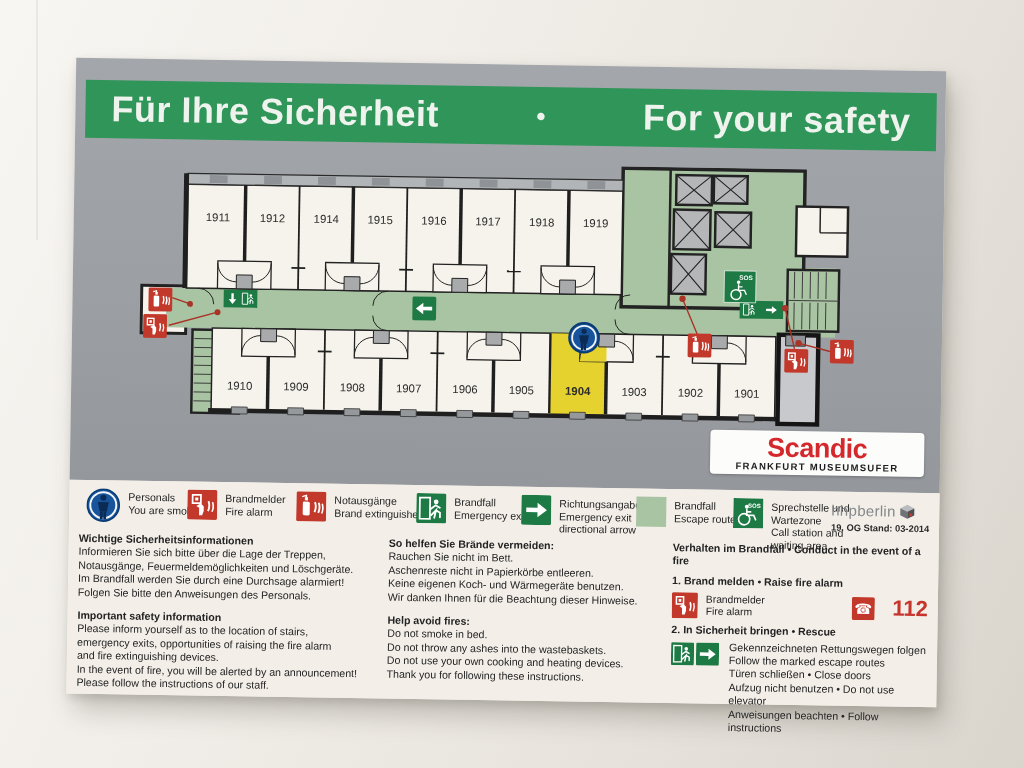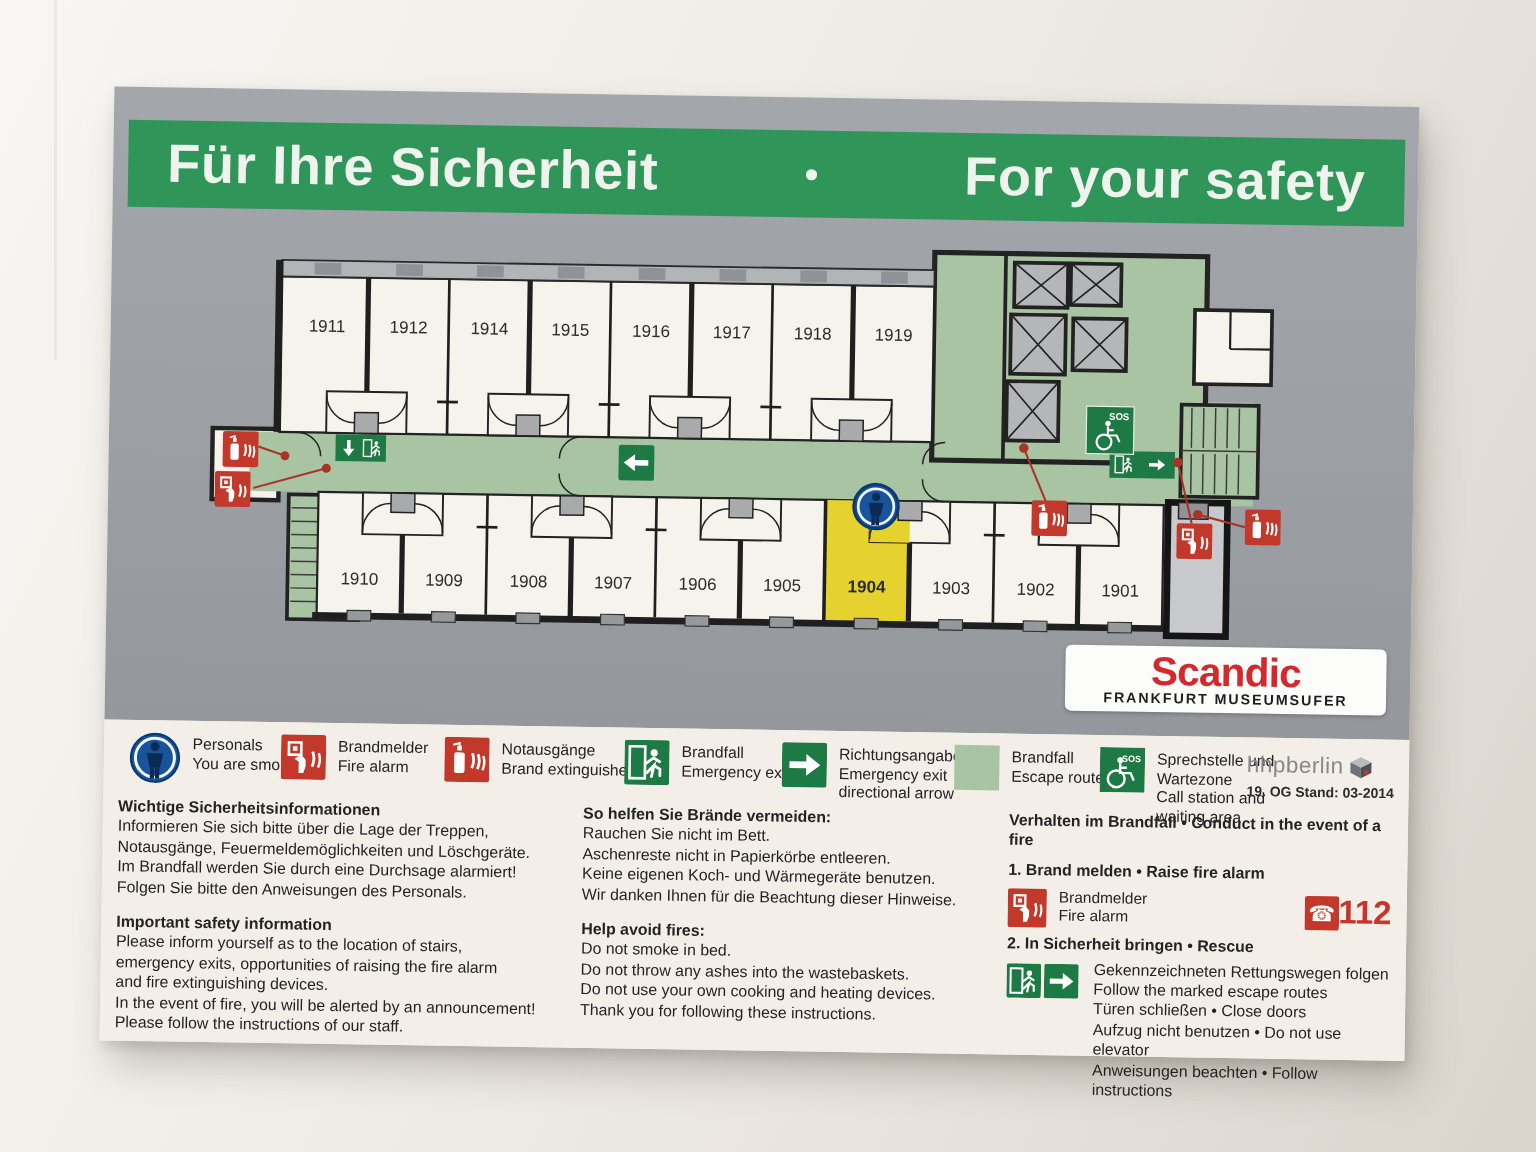--- a/index.html
+++ b/index.html
@@ -41,21 +41,21 @@
   .col{font-size:10.6px;line-height:13.4px;color:#232324;}
   .col1{width:302px;}
   .col2{width:276px;}
   .col3{flex:1;}
   .chead{font-weight:bold;}
   .blk2{margin-top:10px;}
   .c3head{font-weight:bold;margin-bottom:6px;}
   .c3step{font-weight:bold;margin-top:5px;}
   .alarm-row{display:flex;align-items:center;margin:5px 0 2px 0;}
   .alarm-labels{font-size:10.3px;line-height:12px;margin-left:8px;}
-  .num112{color:#c6342c;font-size:22px;font-weight:bold;margin-left:0;line-height:22px;}
+  .num112{color:#c6342c;font-size:22px;font-weight:bold;margin-left:18px;line-height:22px;}
   .phone-wrap{margin-left:auto;margin-right:2px;display:flex;align-items:center;}
   .rescue-row{display:flex;margin-top:3px;}
   .r-icons{display:flex;gap:2px;flex:0 0 auto;margin-top:2px;}
   .r-lines{margin-left:10px;}
 </style>
 </head>
 <body>
 
 <div class="photo">
   <div class="wallshade"></div>

